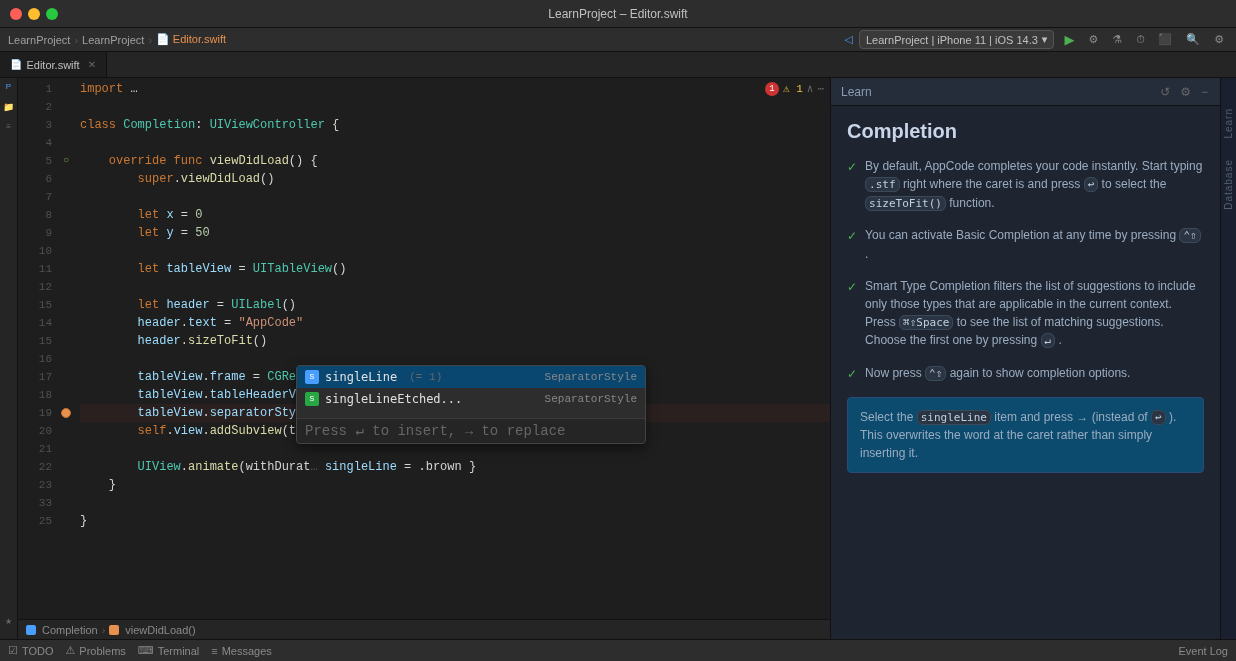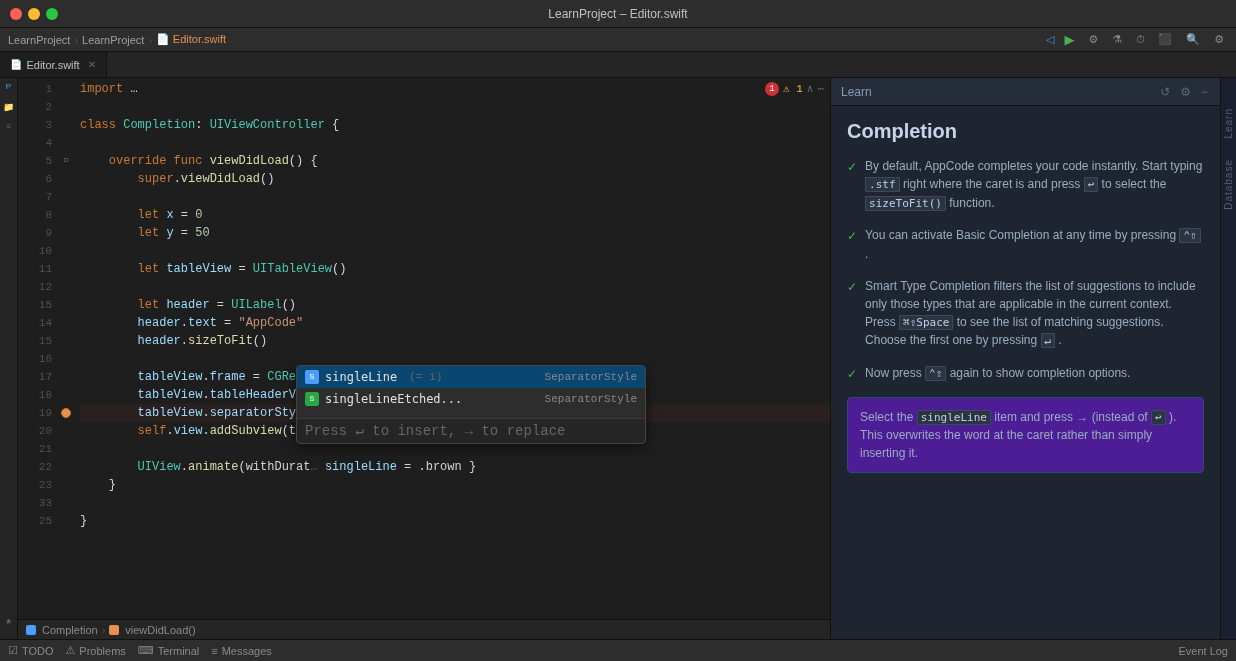--- a/index.html
+++ b/index.html
@@ -303,28 +303,28 @@
     }
     .learn-check {
       color: #4caf50;
       flex-shrink: 0;
       margin-top: 1px;
     }
     .learn-text { flex: 1; }
     .inline-code {
       background: #2a3442;
       border: 1px solid #3a4a5a;
-      border-radius: 1px;
+      border-radius: 6px;
       padding: 0 3px;
       font-family: 'SF Mono', monospace;
       font-size: 11px;
       color: #c0d0e0;
     }
     .learn-highlight-box {
-      background: #4c1d95;
+      background: #0c4a6e;
       border: 1px solid #2a4a7a;
       border-radius: 4px;
       padding: 10px 12px;
       margin-top: 8px;
       font-size: 12px;
       color: #9aacc0;
       line-height: 1.5;
     }
     .learn-dim {
       color: #607080;
@@ -438,20 +438,24 @@
 </div>
 
 <div class="breadcrumb-bar">
   <span class="breadcrumb-item">LearnProject</span>
   <span class="breadcrumb-sep">›</span>
   <span class="breadcrumb-item">LearnProject</span>
   <span class="breadcrumb-sep">›</span>
   <span class="breadcrumb-item file">📄 Editor.swift</span>
   <div class="toolbar-right">
     <span style="color:#4a9eff;font-size:11px;">◁</span>
+    <div class="device-selector">
+      <span>LearnProject | iPhone 11 | iOS 14.3</span>
+      <span>▾</span>
+    </div>
     <button class="toolbar-btn" style="color:#4caf50;font-size:13px;">▶</button>
     <button class="toolbar-btn">⚙</button>
     <button class="toolbar-btn">⚗</button>
     <button class="toolbar-btn">⏱</button>
     <button class="toolbar-btn" style="color:#888;">⬛</button>
     <button class="toolbar-btn">🔍</button>
     <button class="toolbar-btn">⚙</button>
   </div>
 </div>
 

